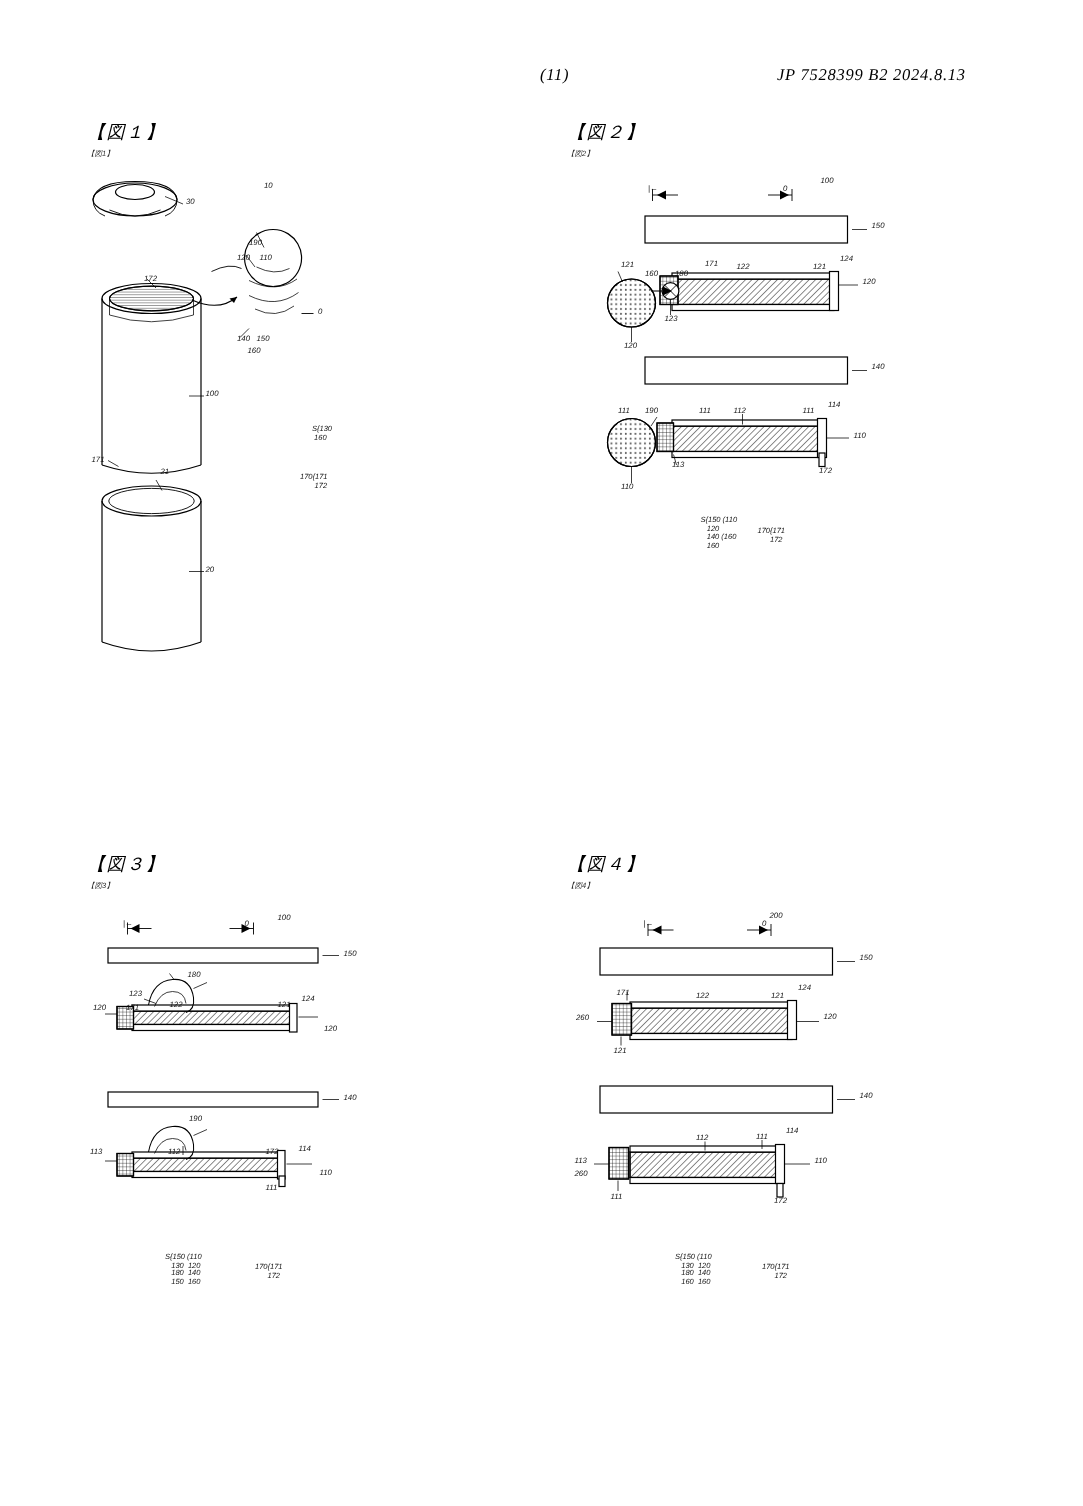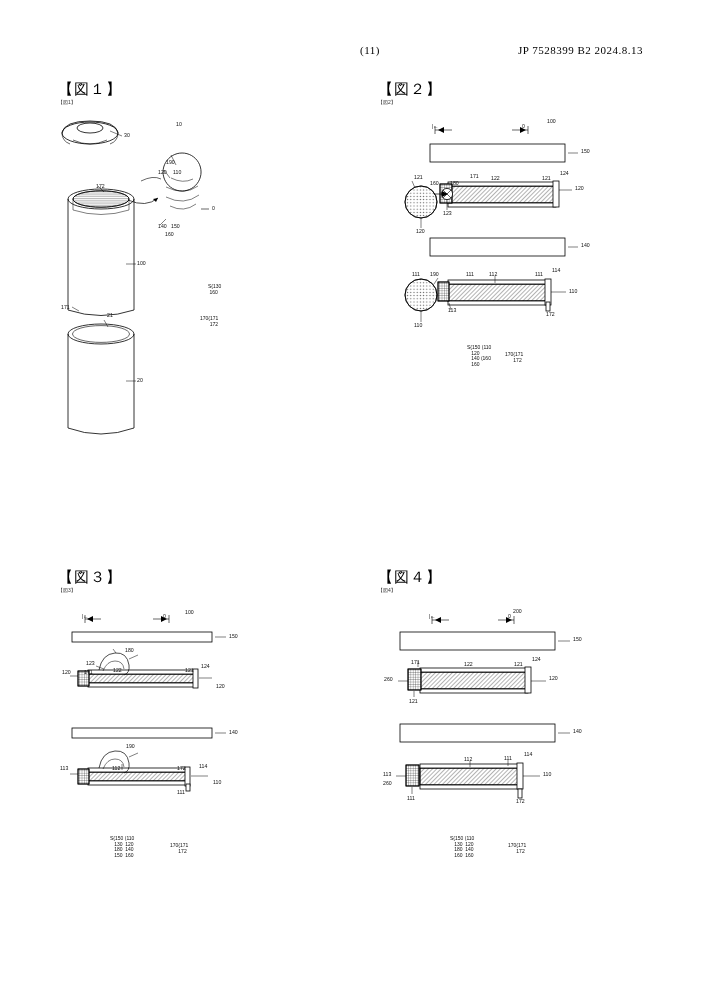--- a/index.html
+++ b/index.html
@@ -13,36 +13,37 @@
     position: relative;
     font-family: "Liberation Serif", serif;
     color: #000;
     overflow: hidden;
   }
   .page {
     position: absolute;
     left: 0; top: 0;
     width: 722px;
     height: 1004px;
+    font-style: italic;
   }
   .hdr {
     position: absolute;
     top: 44px;
     font-family: "Liberation Serif", serif;
     font-size: 11px;
     letter-spacing: 0.5px;
     white-space: nowrap;
   }
   .hdr-page { left: 360px; }
   .hdr-doc { left: 518px; }
 
   .fig-title {
     position: absolute;
     font-family: "Liberation Serif", serif;
-    font-size: 15px;
+    font-size: 12px;
     letter-spacing: 1px;
     white-space: nowrap;
   }
   .fig-sub {
     position: absolute;
     font-family: "Liberation Sans", sans-serif;
     font-size: 5px;
     color: #333;
     white-space: nowrap;
   }

